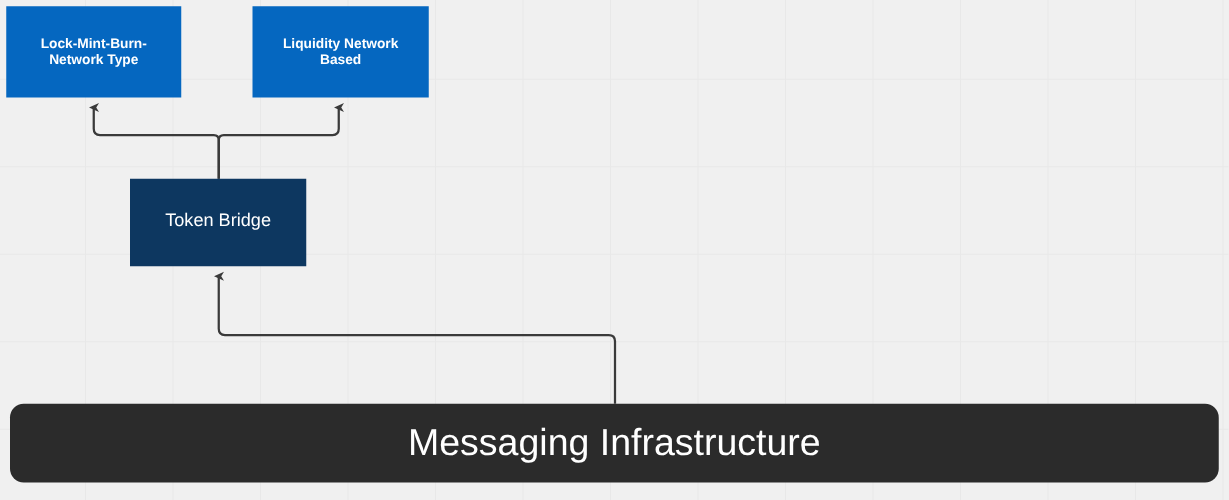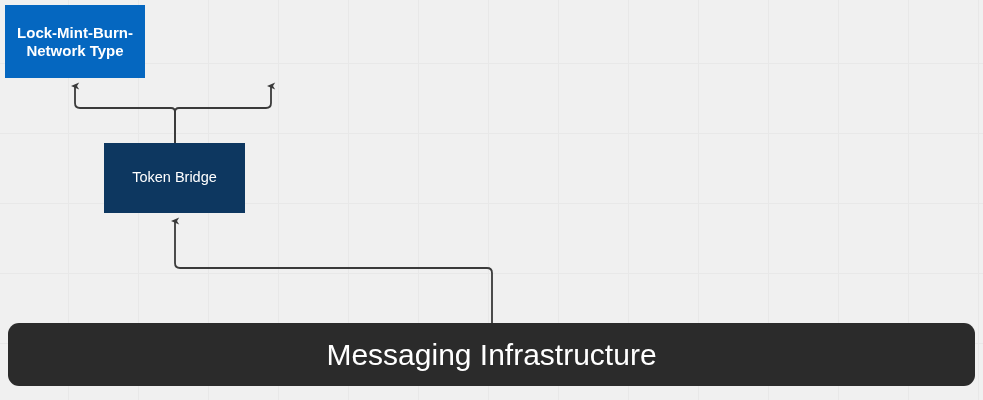--- a/index.html
+++ b/index.html
@@ -25,21 +25,21 @@
     display: flex;
     align-items: center;
     justify-content: center;
     text-align: center;
     color: #ffffff;
     box-sizing: border-box;
     line-height: 1.18;
   }
   .node.blue {
     background: #0567c0;
-    font-size: 15px;
+    font-size: 11px;
     font-weight: 700;
     padding: 2px 0;
   }
   .node.navy {
     background: #0d3760;
     font-size: 14.5px;
     font-weight: 400;
   }
   .node.bar {
     background: #2b2b2b;
@@ -86,20 +86,26 @@
     <path d="M492,323 L492,273 Q492,268 487,268 L180,268 Q175,268 175,263 L175,221" fill="none" stroke="#3a3a3a" stroke-width="1.8" marker-end="url(#arrowhead)"></path>
   </svg>
 
   <div class="node blue" id="box-lock">
     <span>
       <span>Lock-Mint-Burn-</span><br>
       <span>Network Type</span>
     </span>
   </div>
 
+  <div class="node blue" id="box-liquidity">
+    <span>
+      <span>Liquidity Network</span><br>
+      <span>Based</span>
+    </span>
+  </div>
 
   <div class="node navy" id="box-token-bridge">
     <span>Token Bridge</span>
   </div>
 
   <div class="node bar" id="box-messaging">
     <span>Messaging Infrastructure</span>
   </div>
 
 </div>

